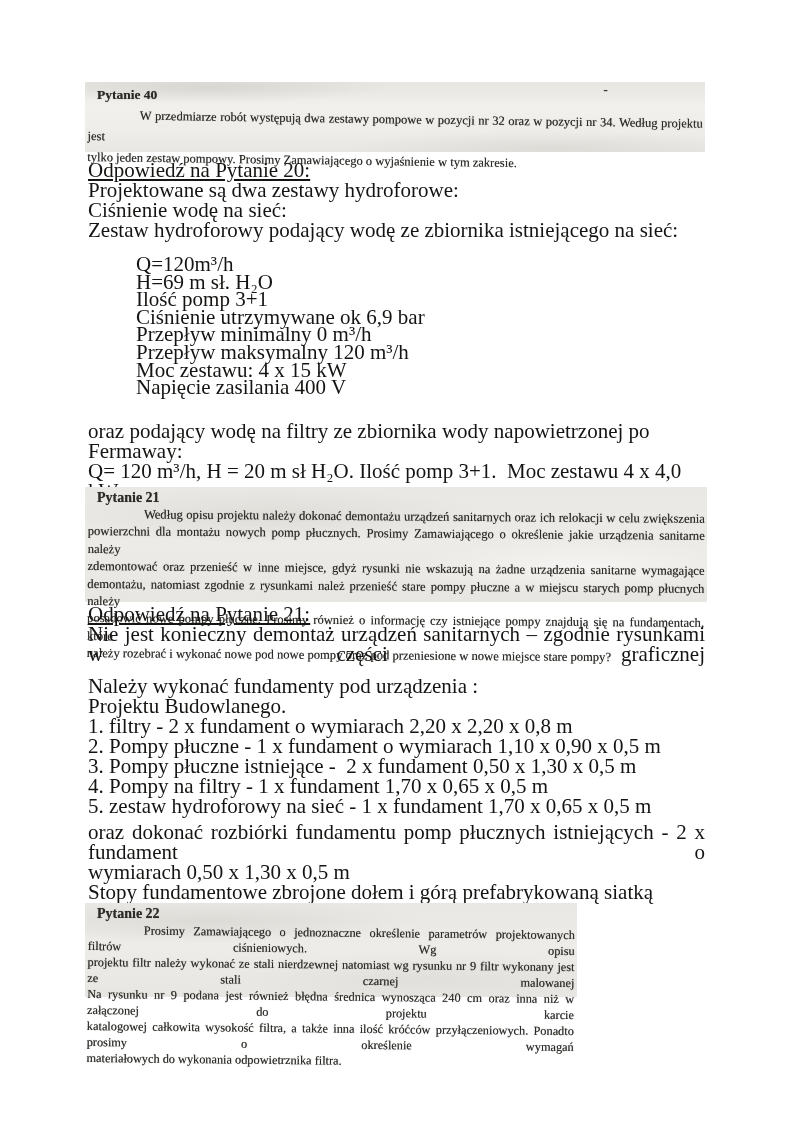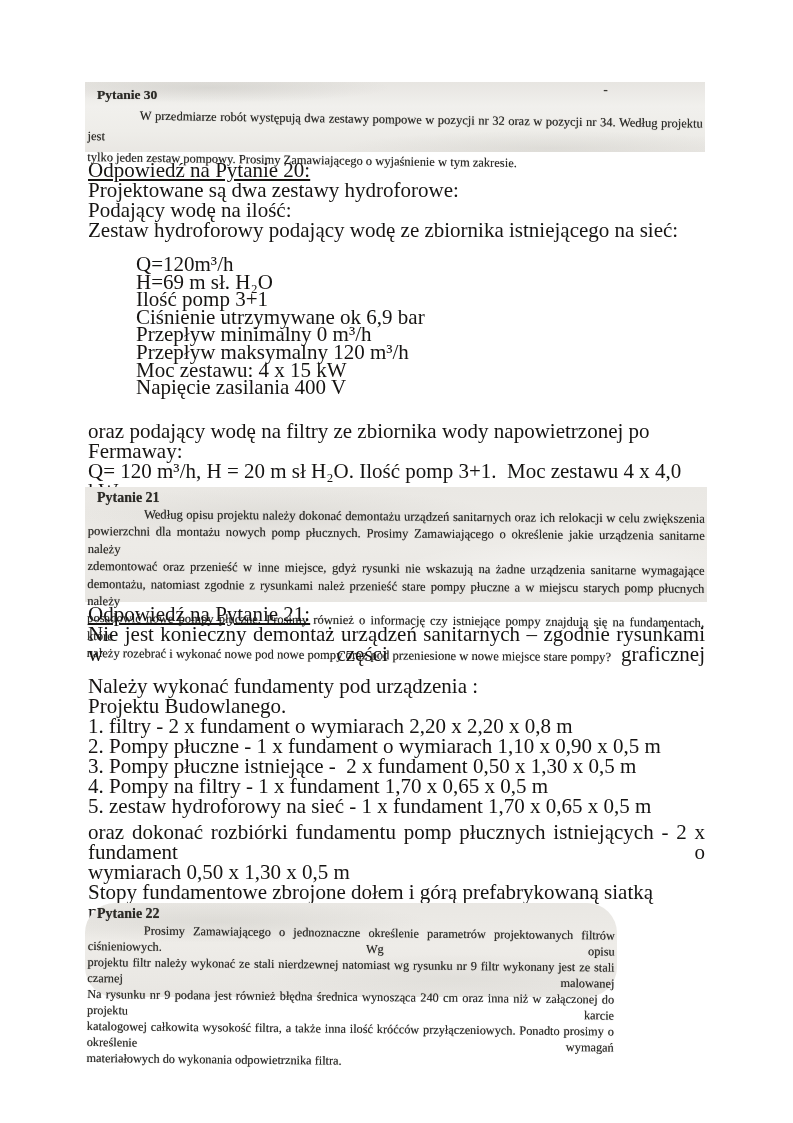--- a/index.html
+++ b/index.html
@@ -26,26 +26,25 @@
       linear-gradient(180deg,#e7e5e1 0%, #f1f0ed 35%, #eeede9 70%, #e9e7e3 100%);
   }
   .scan-21 {
     left:85px; top:487px; width:622px; height:115px;
     background:
       radial-gradient(ellipse 320px 40px at 30% 25%, rgba(115,115,105,0.10), transparent 70%),
       radial-gradient(ellipse 260px 40px at 80% 70%, rgba(255,255,255,0.5), transparent 70%),
       linear-gradient(180deg,#eae8e4 0%, #edebe7 50%, #e8e6e2 100%);
   }
   .scan-22 {
-    left:85px; top:903px; width:532px; height:94px;
+    left:85px; top:903px; width:492px; height:94px;
     background:
       radial-gradient(ellipse 300px 30px at 25% 20%, rgba(115,115,105,0.12), transparent 70%),
       radial-gradient(ellipse 280px 34px at 70% 80%, rgba(115,115,105,0.08), transparent 70%),
       linear-gradient(180deg,#e9e7e3 0%, #eeece8 45%, #e8e6e2 100%);
-    border-radius: 30px;
   }
   .scan-inner {
     filter: blur(0.3px);
     text-shadow: 0 0 0.7px rgba(45,43,40,0.65);
   }
   .scan .s-heading {
     font-weight:bold;
     font-size:13.5px;
     padding-left:12px;
     margin-top:4px;
@@ -86,32 +85,32 @@
   .gap11 { margin-top:6px; }
 </style>
 </head>
 <body>
 
 <div class="page">
 
   <section class="scan scan-20">
     <div class="corner-dash">-</div>
     <div class="scan-inner">
-      <div class="s-heading">Pytanie 30</div>
+      <div class="s-heading">Pytanie 40</div>
       <div class="s-body">
         <div class="sl fi-20">W przedmiarze robót występują dwa zestawy pompowe w pozycji nr 32 oraz w pozycji nr 34. Według projektu jest</div>
         <div class="sl-last">tylko jeden zestaw pompowy. Prosimy Zamawiającego o wyjaśnienie w tym zakresie.</div>
       </div>
     </div>
   </section>
 
   <section class="ans ans-20">
     <div class="a-heading t">Odpowiedź na Pytanie 20:</div>
     <div class="t">Projektowane są dwa zestawy hydroforowe:</div>
-    <div class="t">Podający wodę na ilość:</div>
+    <div class="t">Ciśnienie wodę na sieć:</div>
     <div class="t">Zestaw hydroforowy podający wodę ze zbiornika istniejącego na sieć:</div>
     <div class="specs">
       <div class="spec">Q=120m³/h</div>
       <div class="spec">H=69 m sł. H₂O</div>
       <div class="spec">Ilość pomp 3+1</div>
       <div class="spec">Ciśnienie utrzymywane ok 6,9 bar</div>
       <div class="spec">Przepływ minimalny 0 m³/h</div>
       <div class="spec">Przepływ maksymalny 120 m³/h</div>
       <div class="spec">Moc zestawu: 4 x 15 kW</div>
       <div class="spec">Napięcie zasilania 400 V</div>

